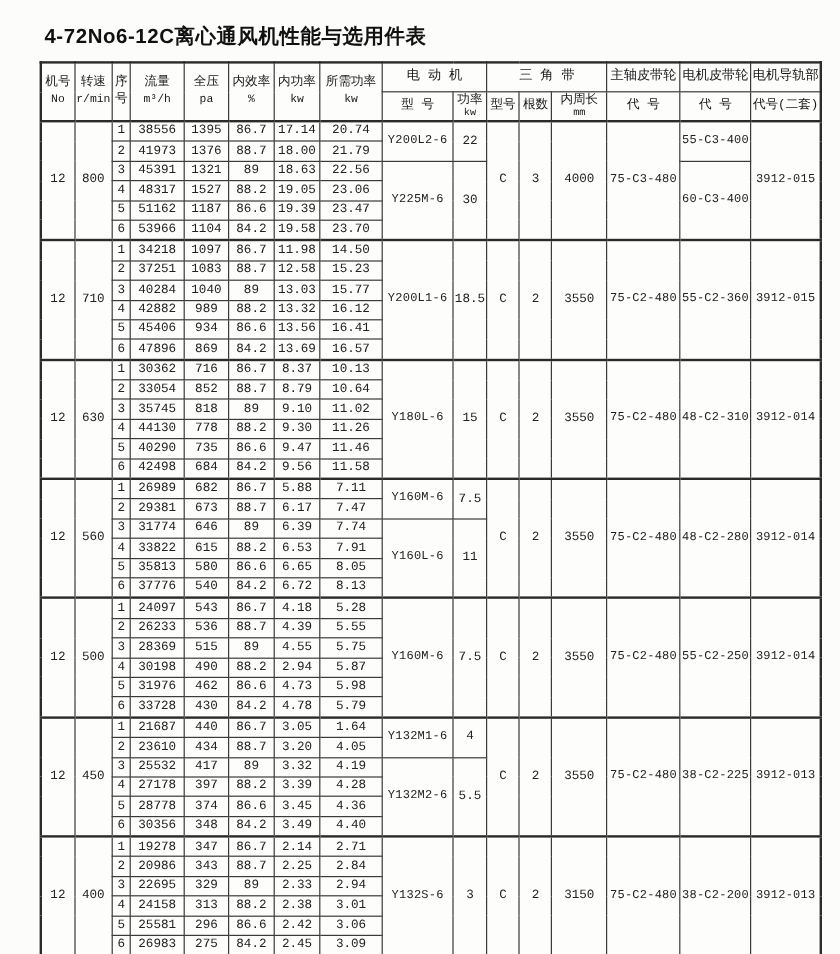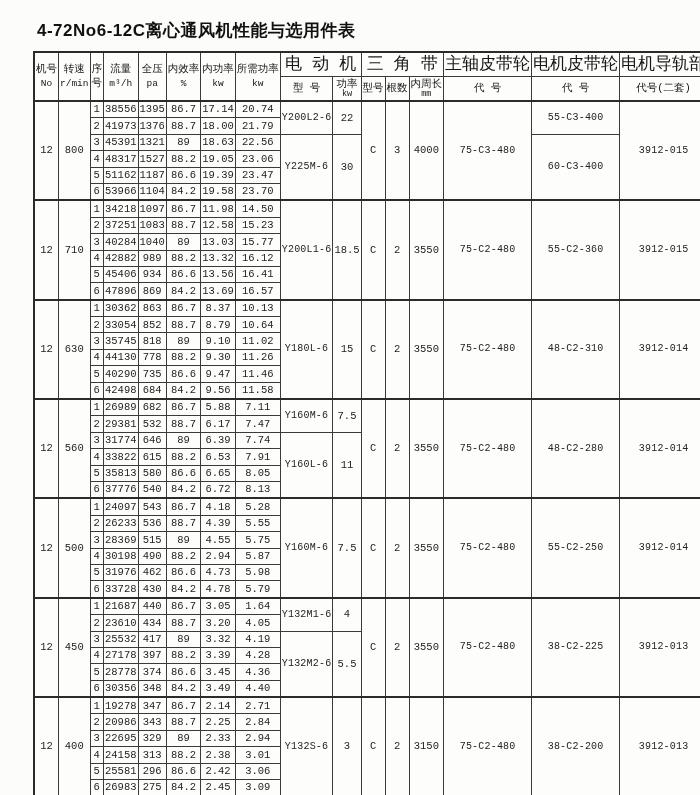--- a/index.html
+++ b/index.html
@@ -33,21 +33,21 @@
     overflow:hidden;
     white-space:nowrap;
   }
   table.perf{border:2px solid #2b2b2b;}
   thead th{
     font-size:10.5px;
     line-height:1.25;
     height:23px;
     color:#171717;
   }
-  thead .grp{font-size:17px;}
+  thead .grp{font-size:11px;}
   thead .sub{font-size:9.5px;}
   thead .tiny{font-size:8.5px;display:block;margin-top:-2px;}
   tbody td{
     font-size:10.5px;
     height:15.4px;
     line-height:1;
     color:#222;
   }
   tbody td.code{font-size:10px;letter-spacing:0.2px;}
   tr.group-start td{border-top:2px solid #2b2b2b;}
@@ -252,21 +252,21 @@
           <td>869</td>
           <td>84.2</td>
           <td>13.69</td>
           <td>16.57</td>
         </tr>
         <tr class="group-start">
           <td rowspan="6">12</td>
           <td rowspan="6">630</td>
           <td>1</td>
           <td>30362</td>
-          <td>863</td>
+          <td>716</td>
           <td>86.7</td>
           <td>8.37</td>
           <td>10.13</td>
           <td rowspan="6" class="code">Y180L-6</td>
           <td rowspan="6">15</td>
           <td rowspan="6">C</td>
           <td rowspan="6">2</td>
           <td rowspan="6">3550</td>
           <td rowspan="6" class="code">75-C2-480</td>
           <td rowspan="6" class="code">48-C2-310</td>
@@ -326,21 +326,21 @@
           <td rowspan="6">C</td>
           <td rowspan="6">2</td>
           <td rowspan="6">3550</td>
           <td rowspan="6" class="code">75-C2-480</td>
           <td rowspan="6" class="code">48-C2-280</td>
           <td rowspan="6" class="code">3912-014</td>
         </tr>
         <tr>
           <td>2</td>
           <td>29381</td>
-          <td>532</td>
+          <td>673</td>
           <td>88.7</td>
           <td>6.17</td>
           <td>7.47</td>
         </tr>
         <tr>
           <td>3</td>
           <td>31774</td>
           <td>646</td>
           <td>89</td>
           <td>6.39</td>

